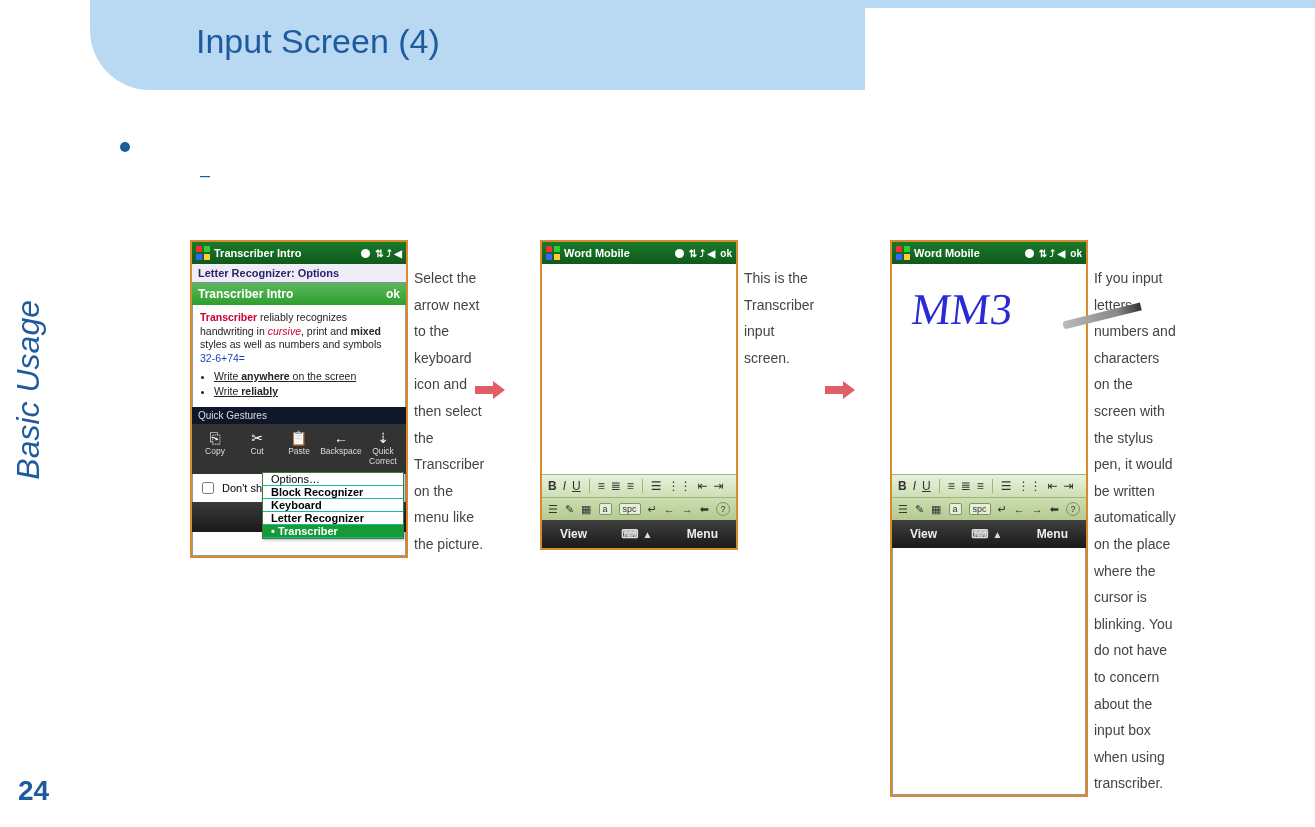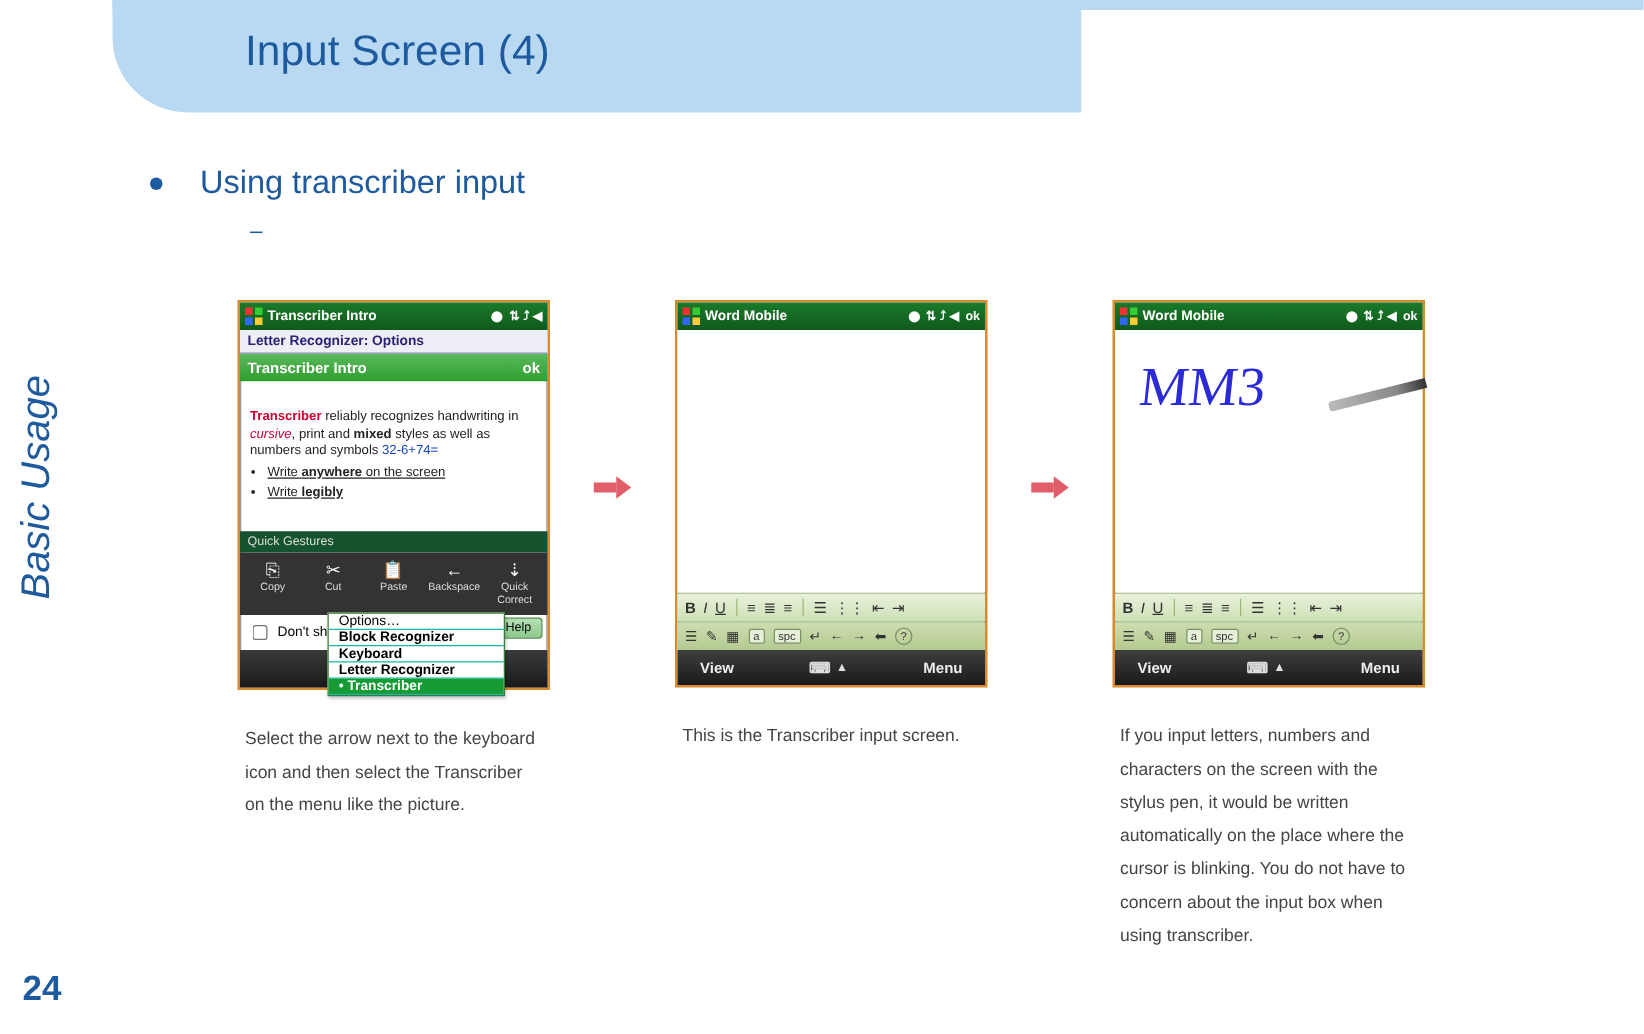--- a/index.html
+++ b/index.html
@@ -71,21 +71,21 @@
   .sub-dash { color:#1e5a9e; margin-right:25px; font-size:18px; line-height:26px;}
   .sub-text { font-size:20px; color:#1e5a9e;}
   .shots {
     position:absolute;
     top: 240px;
     left: 190px;
     right: 20px;
     display:flex;
     align-items:flex-start;
   }
-  .shot { width: 250px; display:flex; flex-direction:column; }
+  .shot { width: 250px; display:flex; flex-direction:row; }
   .arrow { width: 100px; display:flex; justify-content:center; align-items:center; height:300px;}
   .arrow-icon {
     width: 30px; height: 18px; position:relative;
   }
   .arrow-icon::before {
     content:""; position:absolute; left:0; top:5px; width:18px; height:8px; background:#e25d6a;
   }
   .arrow-icon::after {
     content:""; position:absolute; left:18px; top:0; width:0; height:0;
     border-top:9px solid transparent; border-bottom:9px solid transparent; border-left:12px solid #e25d6a;
@@ -123,29 +123,29 @@
   .tb-icons span{color:#fff;}
   .subbar {
     background:#efeef6; border-bottom:1px solid #8b88b8;
     font-size:11px; font-weight:bold; color:#2a2370; padding:3px 6px;
   }
   .greenbar {
     background: linear-gradient(#5cb85c,#2e9e2e);
     color:#fff; font-size:12px; font-weight:bold; padding:4px 6px;
     display:flex; justify-content:space-between;
   }
-  .intro-body { padding:22px 8px; font-size:10.5px; line-height:1.3; color:#222;}
+  .intro-body { padding:6px 8px; font-size:10.5px; line-height:1.3; color:#222;}
   .intro-body b{font-weight:bold;}
   .intro-body .red{color:#c03; font-weight:bold;}
   .intro-body .cur{color:#c03; font-style:italic;}
   .intro-body .num{color:#1646c0;}
   .intro-body ul{margin:4px 0 0 14px; padding:0;text-decoration:underline;}
   .intro-body li{margin:2px 0;}
   .gestures {
-    background:#14532d; color:#ddd; font-size:10px; padding:3px 6px;
+    background:#0f172a; color:#ddd; font-size:10px; padding:3px 6px;
   }
   .gest-row {
     background:#333; display:flex; justify-content:space-around; padding:6px 2px 8px;
   }
   .gest { color:#ddd; font-size:8.5px; text-align:center; width:42px;}
   .gest .g-icon{ color:#fff; font-size:14px; display:block; height:16px;}
   .dontshow {
     display:flex; align-items:center; gap:5px; padding:5px 6px; font-size:11px;
     position:relative;
   }
@@ -210,21 +210,20 @@
 <body>
 
 <div class="top-curve"></div>
 <div class="title">Input Screen (4)</div>
 <div class="side-label">Basic Usage</div>
 <div class="page-number">24</div>
 
 <div class="content">
   <div class="bullet-row">
     <div class="big-bullet"></div>
-    <div class="bullet-text">Using transcriber input</div>
   </div>
   <div class="sub-row">
     <div class="sub-dash">–</div>
   </div>
 </div>
 
 <div class="shots">
 
   <div class="shot">
     <div class="phone">
@@ -240,21 +239,21 @@
       </div>
       <div class="subbar">Letter Recognizer: Options</div>
       <div class="greenbar">
         <span>Transcriber Intro</span>
         <span>ok</span>
       </div>
       <div class="intro-body">
         <span class="red">Transcriber</span><span> reliably recognizes handwriting in </span><span class="cur">cursive</span><span>, print</span><span> and </span><b>mixed</b><span> styles as well as numbers and symbols </span><span class="num">32-6+74=</span>
         <ul>
           <li><span>Write </span><b>anywhere</b><span> on the screen</span></li>
-          <li><span>Write </span><b>legibly</b></li>
+          <li><span>Write </span><b>reliably</b></li>
         </ul>
       </div>
       <div class="gestures">Quick Gestures</div>
       <div class="gest-row">
         <div class="gest"><span class="g-icon">⎘</span><span>Copy</span></div>
         <div class="gest"><span class="g-icon">✂</span><span>Cut</span></div>
         <div class="gest"><span class="g-icon">📋</span><span>Paste</span></div>
         <div class="gest"><span class="g-icon">←</span><span>Backspace</span></div>
         <div class="gest"><span class="g-icon">⇣</span><span>Quick Correct</span></div>
       </div>

